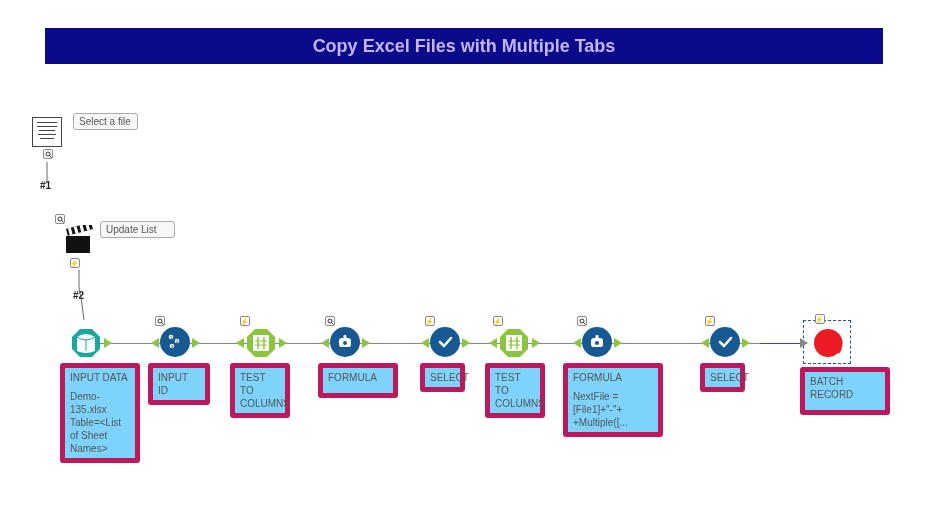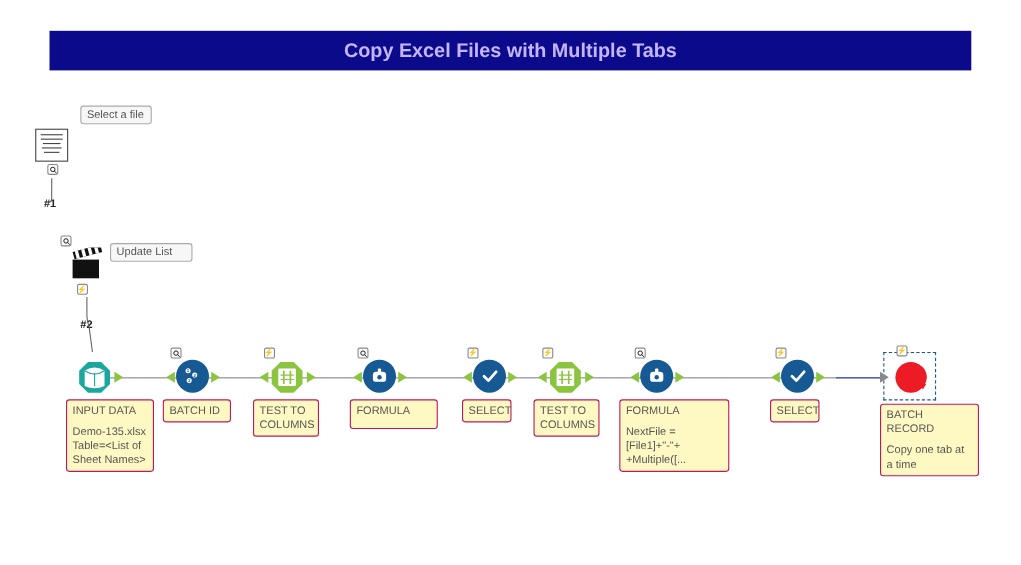--- a/index.html
+++ b/index.html
@@ -1,19 +1,19 @@
 <!DOCTYPE html>
 <html><head>
 <meta charset="utf-8">
 <style>
   * { box-sizing: border-box; }
   body { font-family: "Segoe UI", Arial, sans-serif; margin: 0; background: #fff; width: 928px; height: 514px; position: relative; overflow: hidden; }
   .title-bar { position: absolute; top: 28px; left: 45px; width: 838px; height: 36px; background: #0a0a8a; color: #c4b5fd; font-weight: bold; font-size: 18px; display: flex; align-items: center; justify-content: center; }
   .tool-icon { width: 30px; height: 30px; display: flex; align-items: center; justify-content: center; }
-  .lbl-box { position: absolute; background: #fef9c3; border: 1px solid #be185d; border-radius: 3px; font-size: 10px; color: #555; padding: 3px 5px; line-height: 1.3; }
+  .lbl-box { position: absolute; background: #7dd3fc; border: 5px solid #be185d; border-radius: 3px; font-size: 10px; color: #555; padding: 3px 5px; line-height: 1.3; }
   .small-lbl-box { position: absolute; background: #f7f7f7; border: 1px solid #aaa; border-radius: 3px; font-size: 10px; color: #555; padding: 2px 5px; }
   .pin-num { position: absolute; font-size: 10px; font-weight: bold; color: #222; }
   .circle-tool { width: 30px; height: 30px; border-radius: 50%; background: #175993; display: flex; align-items: center; justify-content: center; color: #fff; }
   .mag { position: absolute; top: -10px; left: -10px; }
   .bolt { position: absolute; top: -10px; left: -10px; }
   .marker { width: 10px; height: 10px; background: #fff; border: 1px solid #888; border-radius: 2px; display: flex; align-items: center; justify-content: center; font-size: 7px; line-height: 1; }
   .conn { position: absolute; background: #888; z-index: 0; }
   .conn-h { height: 1px; }
   svg.conn-path { position: absolute; z-index: 0; overflow: visible; }
   .anchor-green { position: absolute; width: 0; height: 0; border-top: 5px solid transparent; border-bottom: 5px solid transparent; border-left: 8px solid #8bc53f; z-index: 2; }
@@ -37,21 +37,21 @@
   </div>
 </div>
 <div class="mag" style="top:149px; left:43px;">
   <div class="marker">
       <svg width="7" height="7" viewBox="0 0 7 7">
         <circle cx="3" cy="3" r="2" stroke="#000" stroke-width="0.8" fill="none"></circle>
         <line x1="4.5" y1="4.5" x2="6.5" y2="6.5" stroke="#000" stroke-width="0.8"></line>
       </svg>
     </div>
 </div>
-<div class="small-lbl-box" style="top:96px; left:73px; width:65px;">
+<div class="small-lbl-box" style="top:113px; left:73px; width:65px;">
   <span>Select a file</span>
 </div>
 <div class="pin-num" style="top:180px; left:40px;"><span>#1</span></div>
 
 <div style="position:absolute; top:225px; left:63px;">
   <svg width="34" height="30" viewBox="0 0 34 30">
     <rect x="3" y="11" width="24" height="17" fill="#111"></rect>
     <g transform="rotate(-15 3 4)">
       <rect x="3" y="4" width="26" height="7" fill="#111"></rect>
       <rect x="5" y="4" width="3" height="7" fill="#fff"></rect>
@@ -120,21 +120,21 @@
     <div class="marker">
       <svg width="7" height="7" viewBox="0 0 7 7">
         <circle cx="3" cy="3" r="2" stroke="#000" stroke-width="0.8" fill="none"></circle>
         <line x1="4.5" y1="4.5" x2="6.5" y2="6.5" stroke="#000" stroke-width="0.8"></line>
       </svg>
     </div>
   </div>
 <div class="anchor-green rev" style="top:338px; left:151px;"></div>
 <div class="anchor-green" style="top:338px; left:192px;"></div>
 <div class="lbl-box" style="top:363px; left:148px; width:62px;">
-  <div>BATCH ID</div>
+  <div>INPUT ID</div>
 </div>
 
 <div style="position:absolute; top:327px; left:245px;">
   <svg width="32" height="32" viewBox="0 0 32 32">
     <polygon points="10,2 22,2 30,10 30,22 22,30 10,30 2,22 2,10" fill="#8bc53f"></polygon>
     <rect x="8" y="8" width="16" height="16" fill="#fff" rx="1"></rect>
     <line x1="13" y1="10" x2="13" y2="22" stroke="#8bc53f" stroke-width="1.5"></line>
     <line x1="19" y1="10" x2="19" y2="22" stroke="#8bc53f" stroke-width="1.5"></line>
     <line x1="10" y1="14" x2="22" y2="14" stroke="#8bc53f" stroke-width="1"></line>
     <line x1="10" y1="18" x2="22" y2="18" stroke="#8bc53f" stroke-width="1"></line>
@@ -258,14 +258,13 @@
     <polygon points="25,23 31,23 28,28" fill="#ed1c24"></polygon>
   </svg>
 </div>
 <div class="bolt" style="top:314px; left:815px;">
     <div class="marker">⚡</div>
   </div>
 <div style="position:absolute; top:338px; left:800px; width:0; height:0; border-top:5px solid transparent; border-bottom:5px solid transparent; border-left:8px solid #888; z-index:2;"></div>
 <div class="lbl-box" style="top:367px; left:800px; width:90px;">
   <div>BATCH RECORD</div>
   <div style="height:6px;"></div>
-  <div>Copy one tab at a time</div>
 </div>
 
 </body></html>

